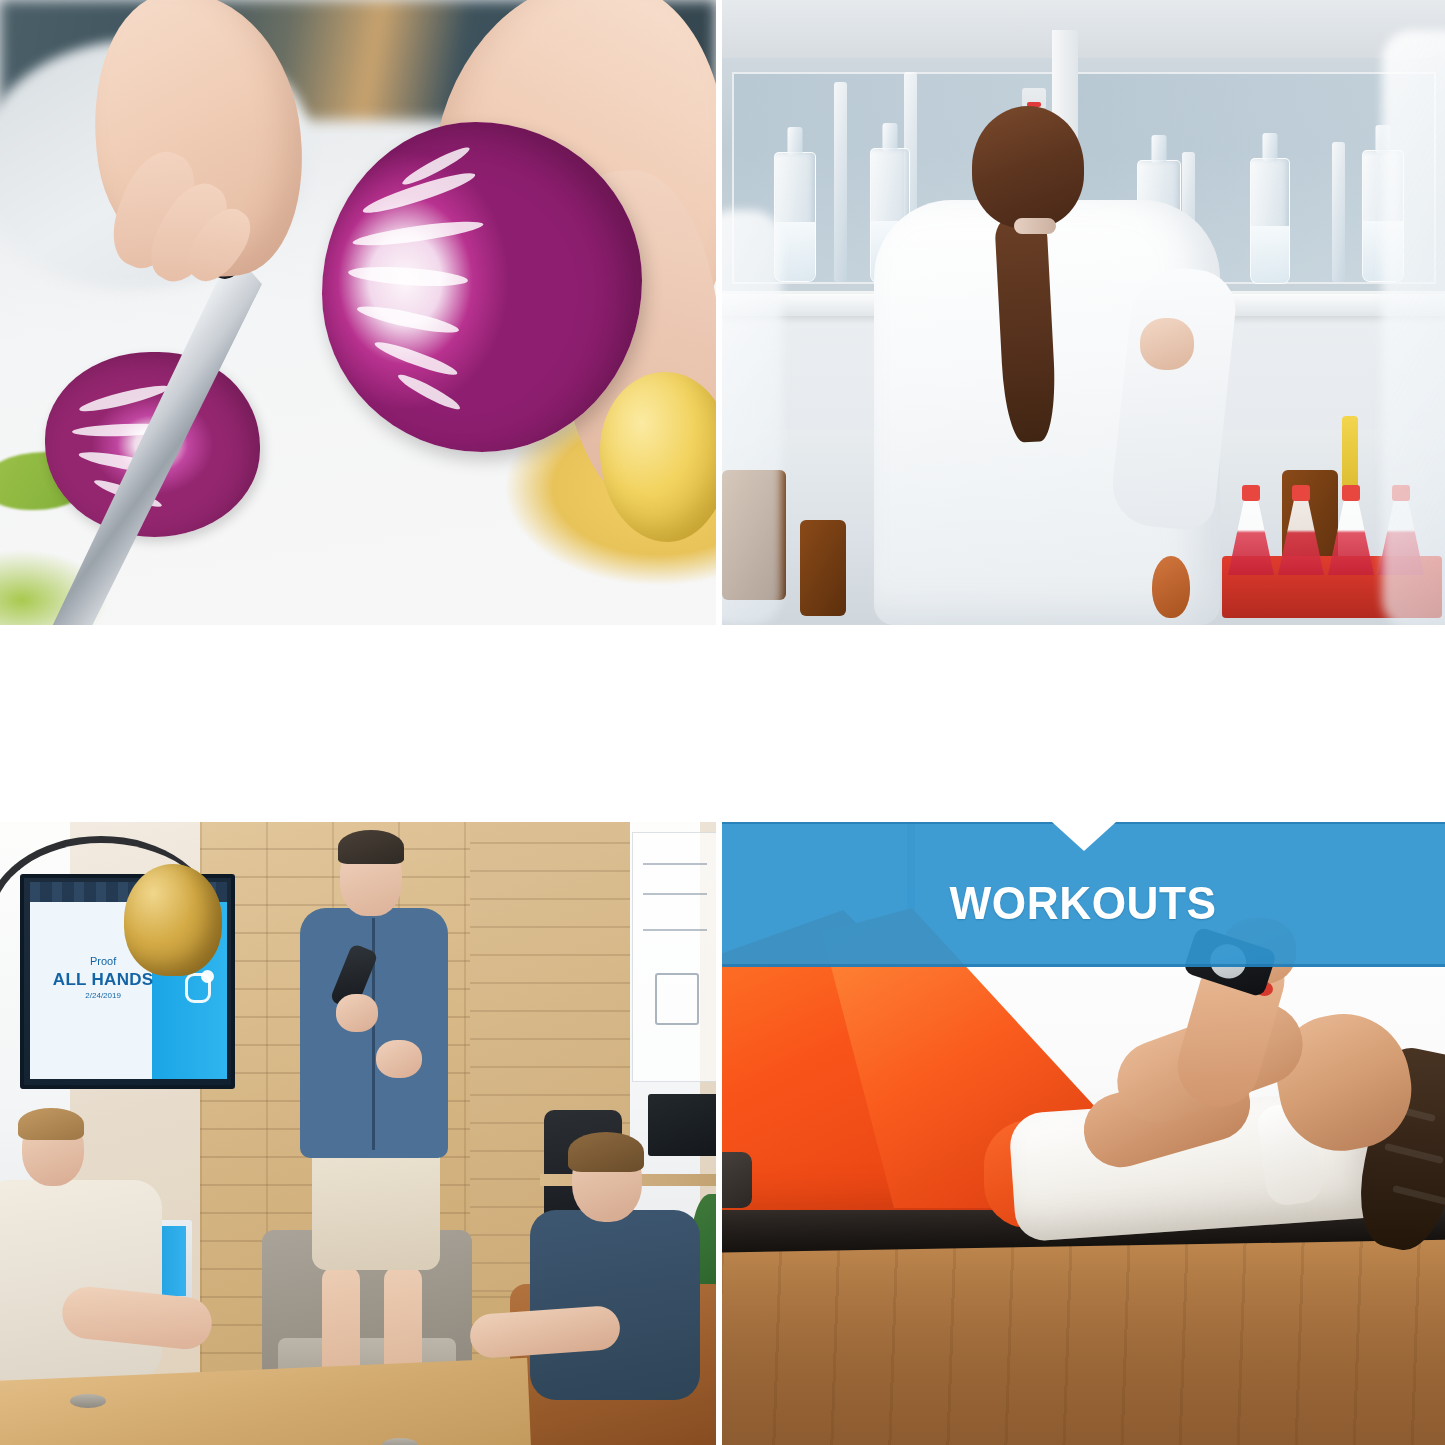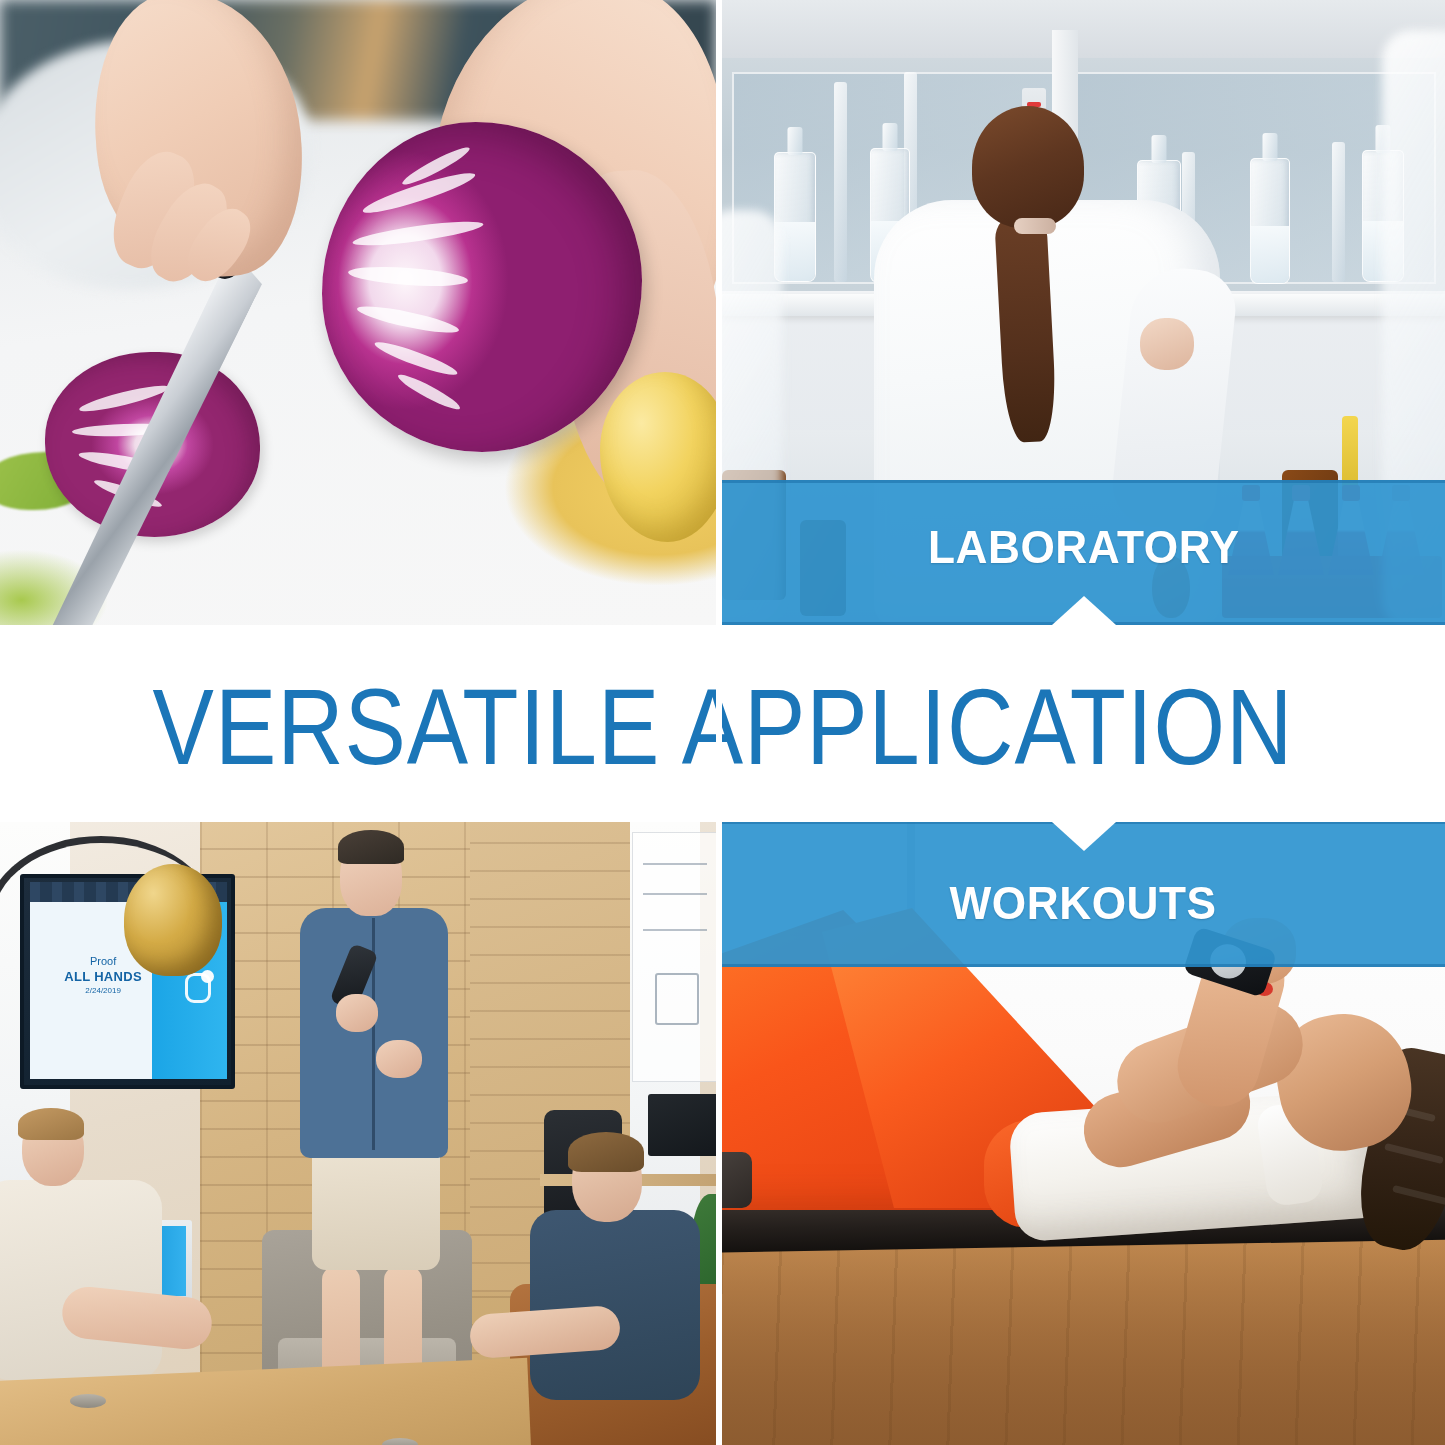--- a/index.html
+++ b/index.html
@@ -340,21 +340,21 @@
   .tv-codebar {
     position:absolute; left:6px; top:4px; right:4px; height:20px;
     background:repeating-linear-gradient(90deg,#2e4763 0 10px,#243a52 10px 22px);
   }
   .slide-txt {
     position:absolute; left:16px; top:30%; width:58%;
     text-align:center; color:#1464a5;
     line-height:1.25;
   }
   .slide-txt .t1 { font-size:11px; font-weight:400; }
-  .slide-txt .t2 { font-size:13px; font-weight:700; letter-spacing:.3px; }
+  .slide-txt .t2 { font-size:17px; font-weight:700; letter-spacing:.3px; }
   .slide-txt .t3 { font-size:8px; font-weight:400; margin-top:1px; }
   .slide-logo {
     position:absolute; right:16px; top:40%; width:26px; height:30px;
     border:3px solid rgba(255,255,255,.92);
     border-radius:9px;
   }
   .slide-logo::after {
     content:''; position:absolute; right:-6px; top:-6px;
     width:13px; height:13px; border-radius:50%;
     background:rgba(255,255,255,.95);
@@ -930,30 +930,23 @@
       <div class="work-arm-f"></div>
       <div class="work-fist"></div>
       <div class="nail"></div>
       <div class="watch">
           <div class="watch-face"></div>
         </div>
     </div>
   </div>
 
 
-  <div class="band top right">
-    <span class="band-label">LABORATORY</span>
-    <span class="notch"></span>
-  </div>
 
 
   <div class="band bottom right">
     <span class="band-label">WORKOUTS</span>
     <span class="notch"></span>
   </div>
 
-  <div class="center-strip">
-    <h1 class="main-title">VERSATILE APPLICATION</h1>
-  </div>
 
   <div class="gutter"></div>
 
 </div>
 
 </body></html>

